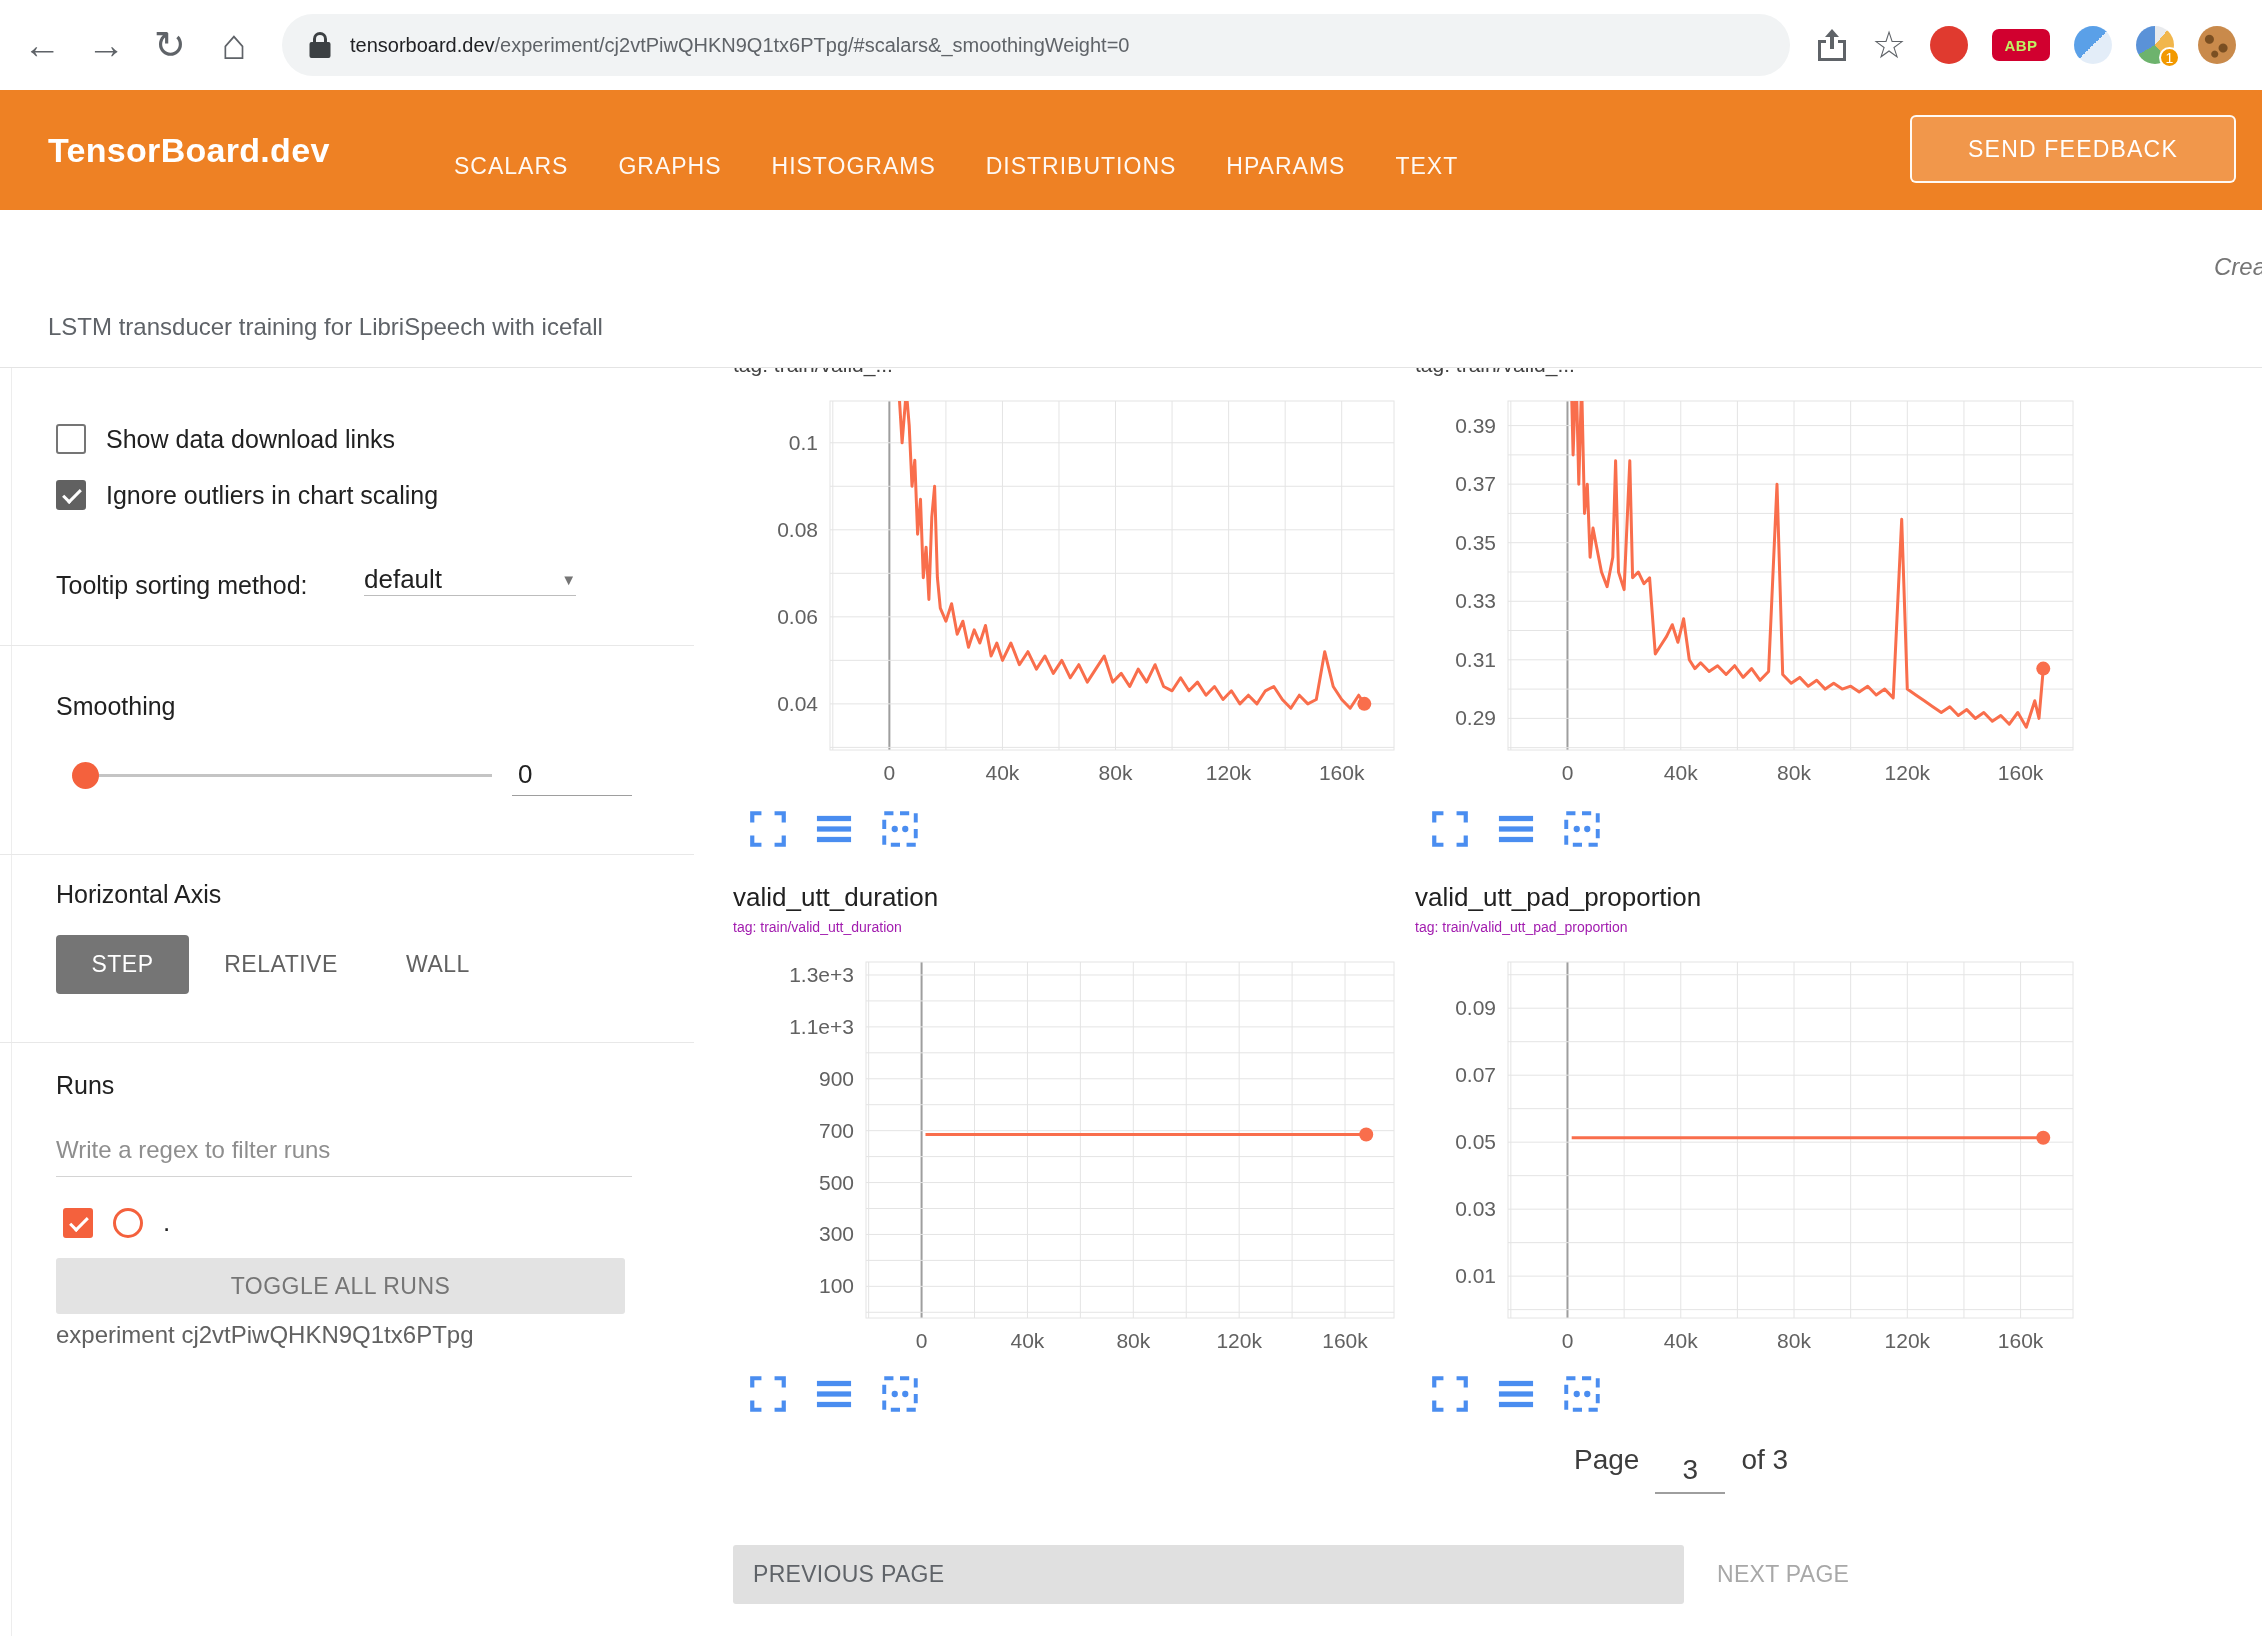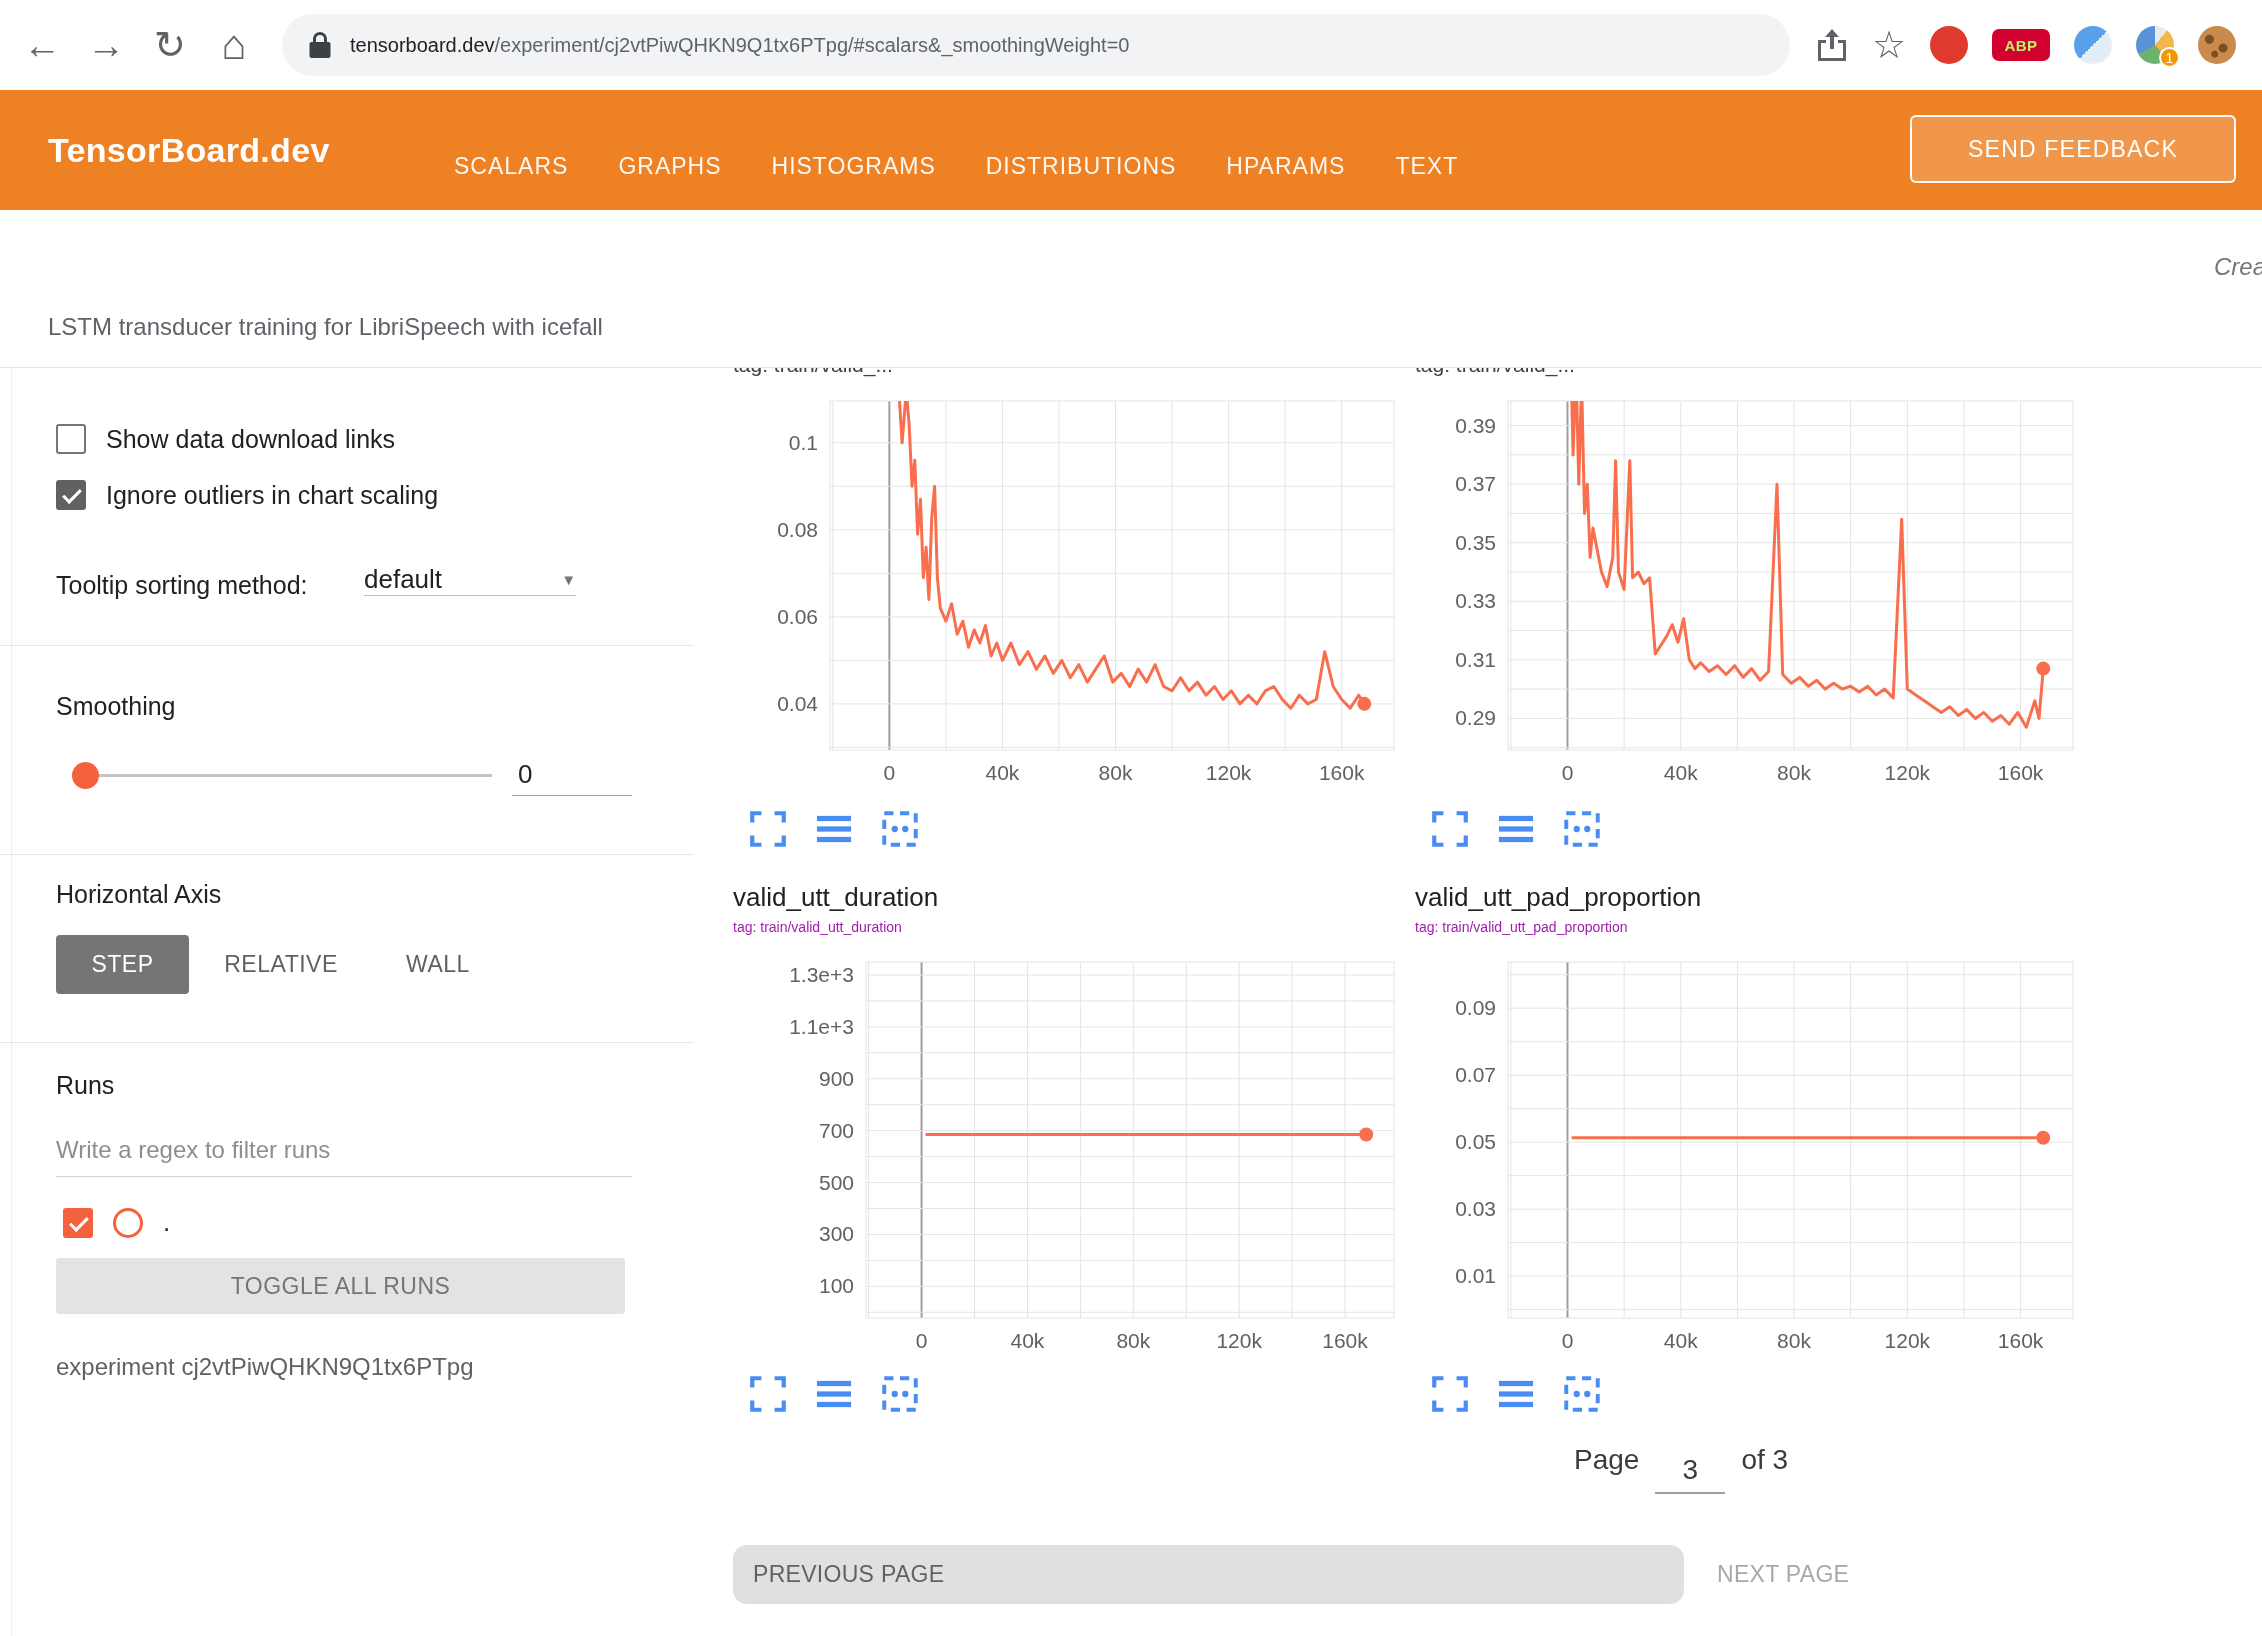--- a/index.html
+++ b/index.html
@@ -76,21 +76,21 @@
     background:transparent;color:#616161;font-family:inherit;cursor:pointer;}
   .axis-btn.sel{background:#757575;color:#fff;}
   .runs-filter{position:absolute;left:56px;top:768px;width:576px;border:none;outline:none;background:transparent;
     border-bottom:1px solid #d4d4d4;font-size:24px;color:#424242;padding:0 0 12px 0;font-family:inherit;}
   .runs-filter::placeholder{color:#8e8e8e;}
   .runrow{position:absolute;left:63px;top:839px;display:flex;align-items:center;gap:20px;}
   .run-circle{width:30px;height:30px;border-radius:50%;border:3px solid var(--accent);box-sizing:border-box;cursor:pointer;}
   .run-name{font-size:26px;color:#212121;}
   .togglebtn{position:absolute;left:56px;top:890px;width:569px;height:56px;background:#e3e3e3;border:none;border-radius:3px;
     color:#757575;font-size:23px;letter-spacing:.5px;font-family:inherit;cursor:pointer;}
-  .expname{position:absolute;left:56px;top:985px;font-size:24px;color:#616161;}
+  .expname{position:absolute;left:56px;top:953px;font-size:24px;color:#616161;}
 
   
   .main{position:absolute;left:694px;top:368px;right:0;bottom:0;background:#fff;overflow:hidden;}
   .chart{position:absolute;width:661px;}
   .c0,.c2{left:39px;}
   .c1,.c3{left:721px;}
   .c0,.c1{top:0;}
   .c2,.c3{top:514px;}
   .tag-clip{position:absolute;left:0;top:0;height:12px;overflow:hidden;width:640px;}
   .tag-clip span{display:block;margin-top:-18px;font-size:21px;line-height:30px;color:#424242;}
@@ -100,21 +100,21 @@
   .row1 .chart-plot{top:31px;}
   .row2 .chart-plot{top:78px;}
   .chart-actions{position:absolute;left:14px;display:flex;gap:24px;}
   .row1 .chart-actions{top:440px;}
   .row2 .chart-actions{top:491px;}
   .cicon{width:42px;height:42px;background:none;border:none;padding:0;cursor:pointer;}
   .pagination{position:absolute;left:880px;top:1074px;display:flex;align-items:flex-start;gap:16px;}
   .pg-label{font-size:28px;color:#3c3c3c;padding-top:2px;}
   .page-input{display:inline-block;width:70px;margin-top:12px;border-bottom:2px solid #9e9e9e;
     font-size:28px;color:#3c3c3c;text-align:center;padding-bottom:6px;cursor:text;}
-  .prevbtn{position:absolute;left:39px;top:1177px;width:951px;height:59px;background:#e0e0e0;border:none;border-radius:14px;
+  .prevbtn{position:absolute;left:39px;top:1177px;width:951px;height:59px;background:#e0e0e0;border:none;border-radius:3px;
     color:#5f6368;font-size:23px;letter-spacing:.3px;text-align:left;padding-left:20px;font-family:inherit;cursor:pointer;}
   .nextbtn{position:absolute;left:1023px;top:1177px;height:59px;display:flex;align-items:center;
     color:#a8a8a8;font-size:23px;letter-spacing:.3px;cursor:default;}
   svg text{font-family:"Liberation Sans","DejaVu Sans",sans-serif;}
 </style>
 </head>
 <body>
 
 <div class="screen">
 

